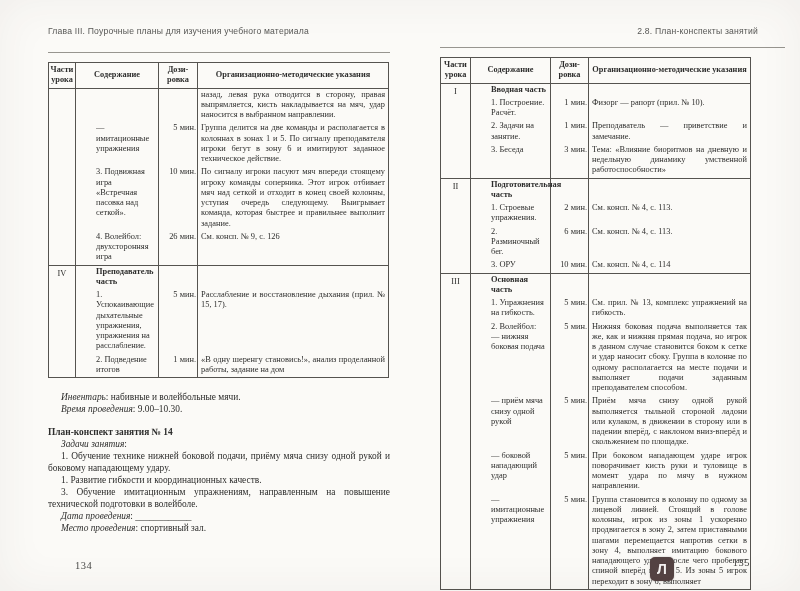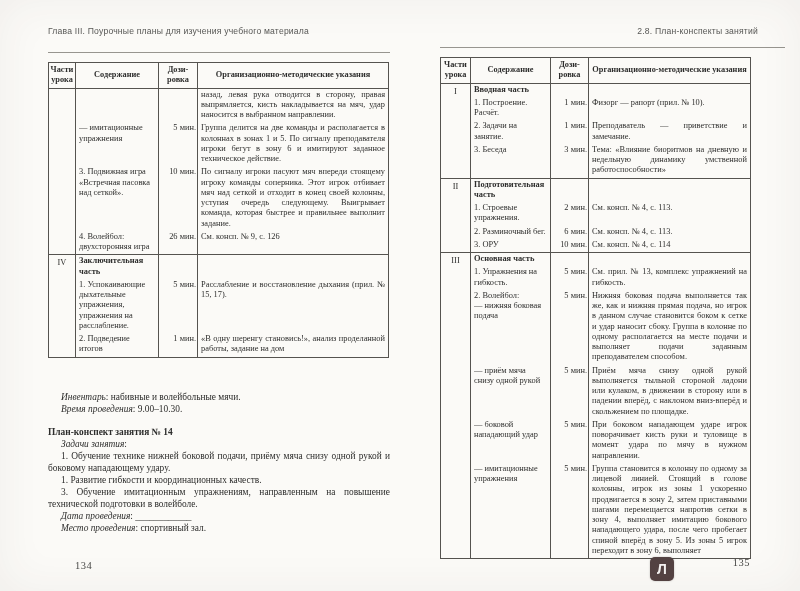--- a/index.html
+++ b/index.html
@@ -44,21 +44,21 @@
     font-size: 8.3px; line-height: 1.25;
   }
   .lesson-table td {
     border-left: 1px solid #55534f; border-right: 1px solid #55534f;
     vertical-align: top; padding: 1px 3px 2px;
   }
   tr.secstart td { border-top: 1px solid #55534f; }
   td.part { text-align: center; padding-top: 3px; }
   td.dose { text-align: right; padding-left: 1px; padding-right: 1px; white-space: nowrap; }
   td.notes { text-align: justify; }
-  td.content { white-space: pre-line; }
+  td.content { white-space: pre-line; padding-left: 20px; }
   td.content.title { font-weight: bold; white-space: normal; }
 
   
   .body-left {
     position: absolute; left: 48px; top: 391px; width: 342px;
     font-size: 9.4px; line-height: 1.28; color: #2d2d2c;
   }
   .body-left p { margin: 0; text-align: justify; }
   .ind { text-indent: 13px; }
   .lbl { font-style: italic; }
@@ -126,21 +126,21 @@
         <td class="dose">10 мин.</td>
         <td class="notes">По сигналу игроки пасуют мяч впереди стоящему игроку команды соперника. Этот игрок отбивает мяч над сеткой и отходит в конец своей колонны, уступая очередь следующему. Выигрывает команда, которая быстрее и правильнее выполнит задание.</td>
       </tr>
       <tr>
         <td class="content">4. Волейбол: двухсторонняя игра</td>
         <td class="dose">26 мин.</td>
         <td class="notes">См. консп. № 9, с. 126</td>
       </tr>
       <tr class="secstart">
         <td class="part" rowspan="3">IV</td>
-        <td class="content title">Заключительная часть</td>
+        <td class="content title">Преподаватель часть</td>
         <td class="dose"></td>
         <td class="notes"></td>
       </tr>
       <tr>
         <td class="content">1. Успокаивающие дыхательные упражнения, упражнения на расслабление.</td>
         <td class="dose">5 мин.</td>
         <td class="notes">Расслабление и восстановление дыхания (прил. № 15, 17).</td>
       </tr>
       <tr>
         <td class="content">2. Подведение итогов</td>

